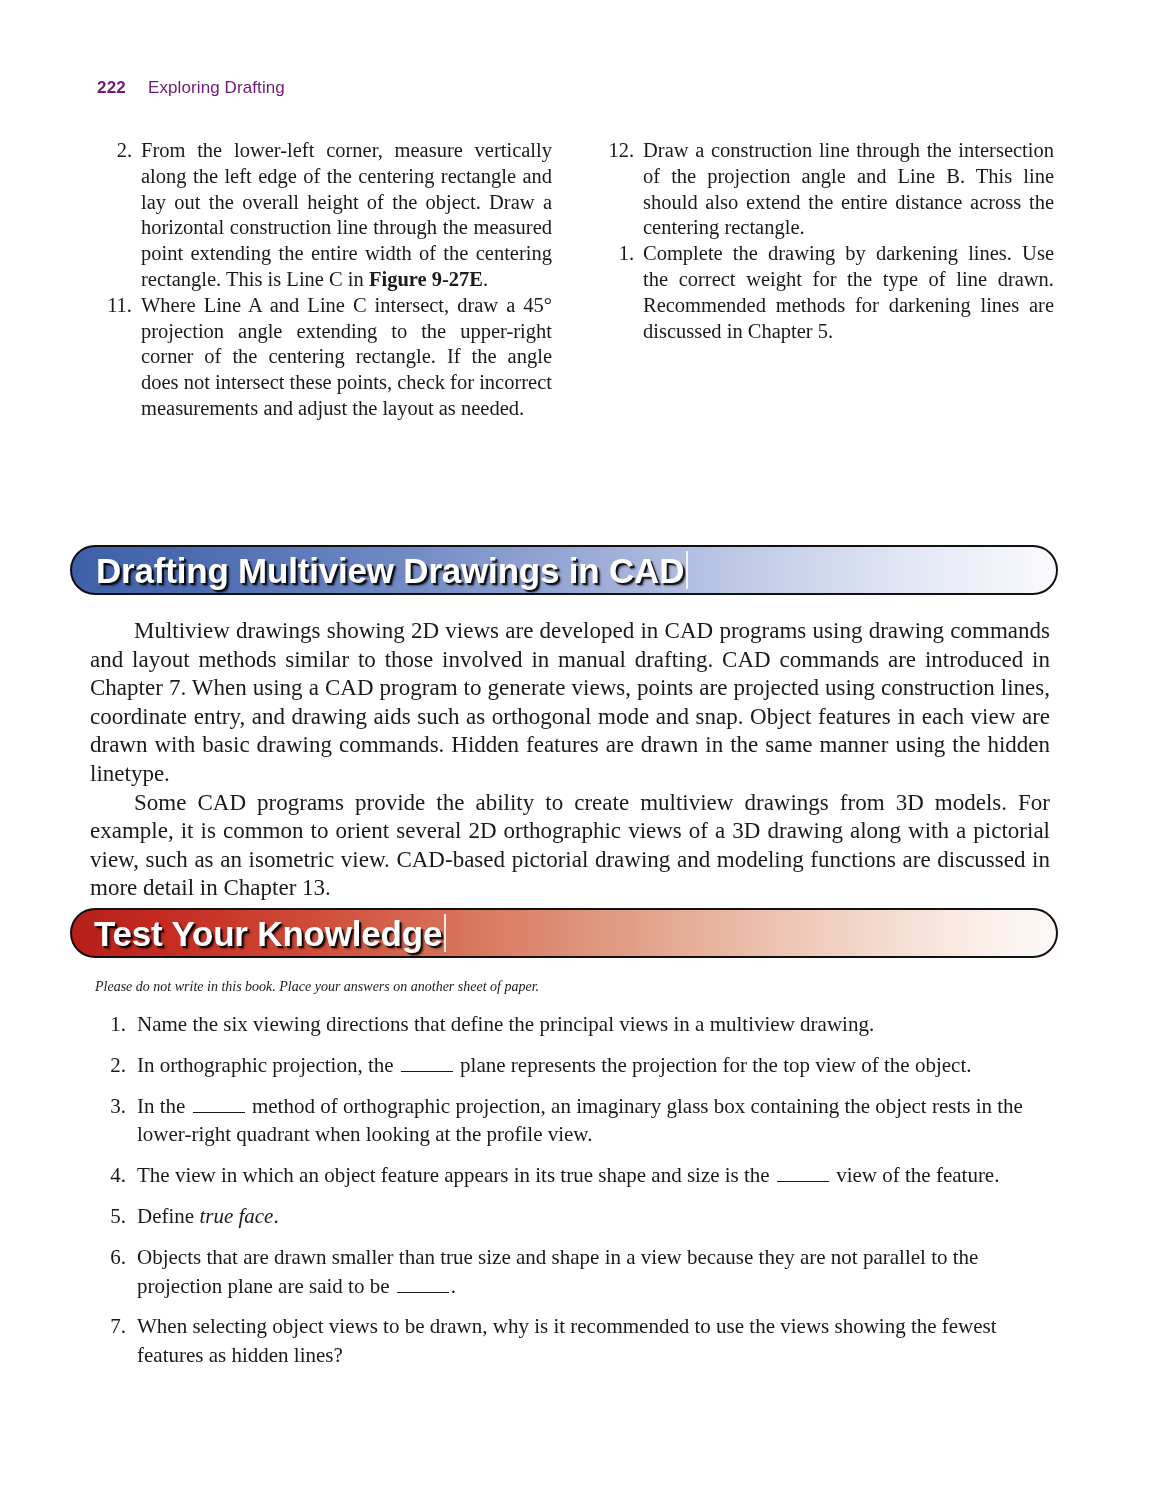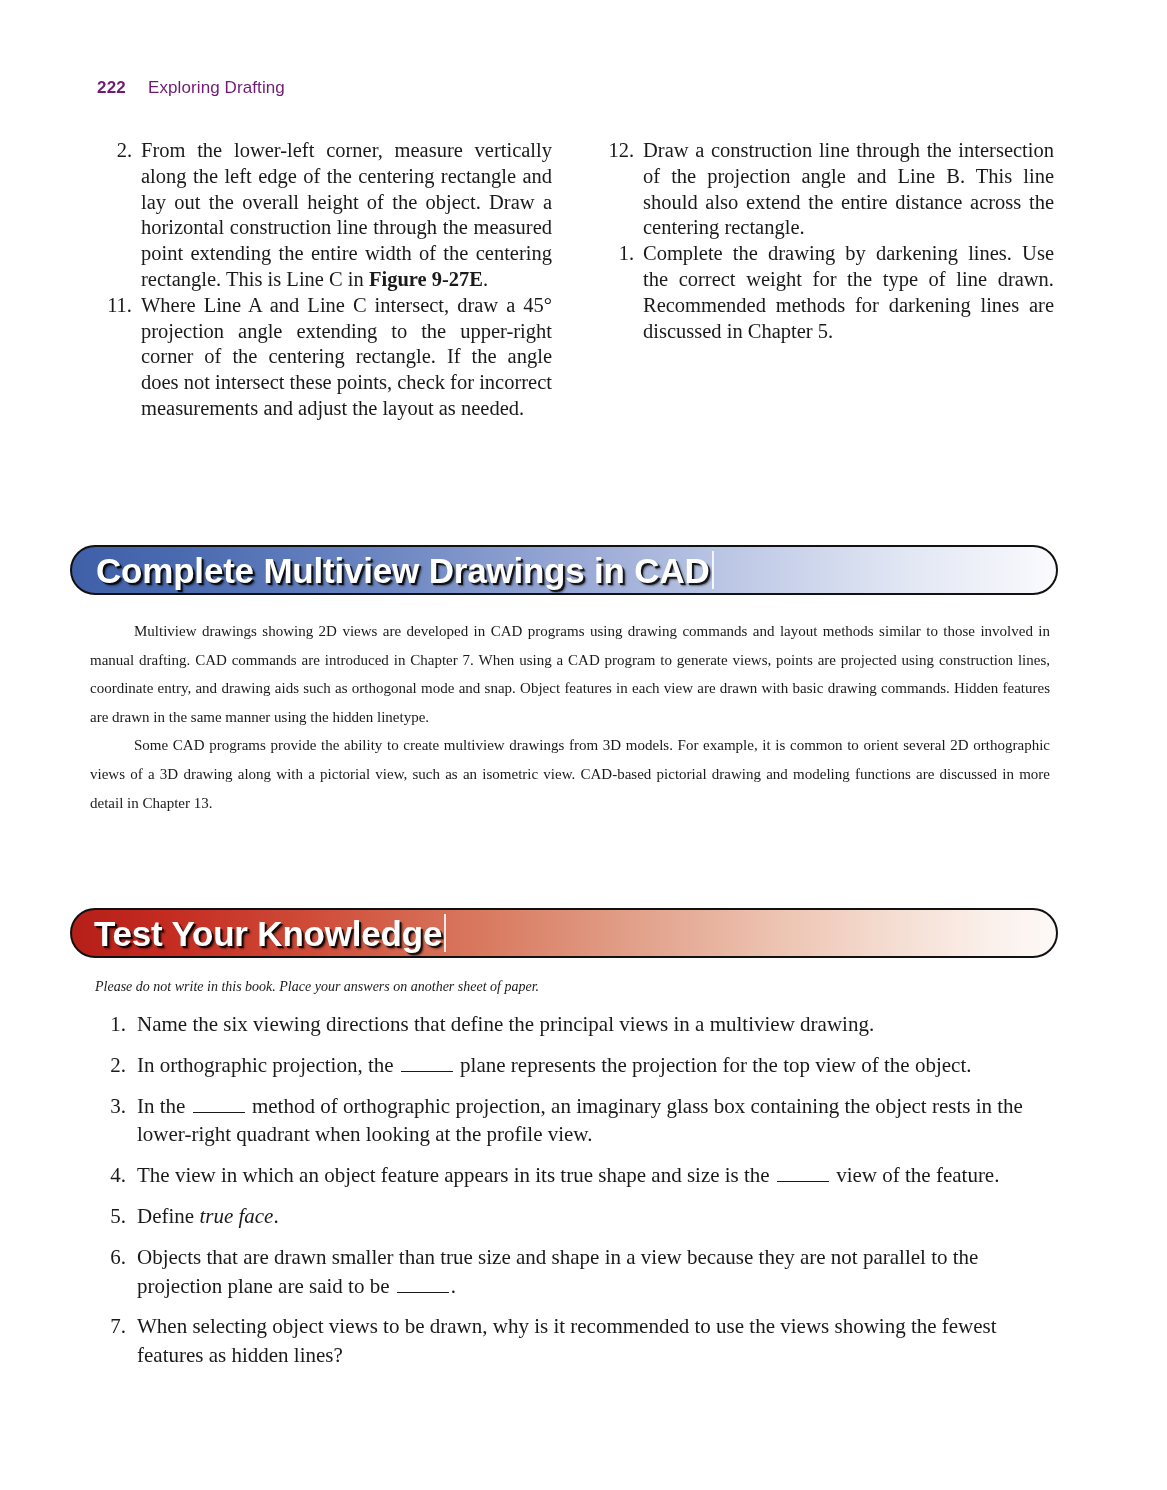--- a/index.html
+++ b/index.html
@@ -158,21 +158,21 @@
   #banner-test { left: 70px; top: 908px; width: 988px; }
 
   
   .body-block {
     position: absolute;
     left: 90px;
     width: 960px;
   }
   .body-block p {
     margin: 0;
-    font-size: 15px;
+    font-size: 23px;
     line-height: 28.6px;
     text-align: justify;
     font-stretch: semi-condensed;
     transform-origin: left top;
   }
   .body-block p .indent {
     display: inline-block;
     width: 44px;
   }
   #cad-paragraphs { top: 617px; }
@@ -258,21 +258,21 @@
           <span class="num">1.</span>
           <span class="txt last-line-natural">Complete the drawing by darkening lines. Use the correct weight for the type of line drawn. Recommended methods for darkening lines are discussed in Chapter 5.</span>
         </li>
       </ol>
     </div>
   </div>
 
   <div class="banner blue" id="banner-cad">
     <div class="pill"></div>
     <div class="band">
-      <span class="band-title">Complete Multiview Drawings in CAD</span>
+      <span class="band-title">Drafting Multiview Drawings in CAD</span>
       <span class="band-rule"></span>
     </div>
   </div>
 
   <div class="body-block" id="cad-paragraphs">
     <p><span class="indent"></span><span>Multiview drawings showing 2D views are developed in CAD programs using drawing commands and layout methods similar to those involved in manual drafting. CAD commands are introduced in Chapter 7. When using a CAD program to generate views, points are projected using construction lines, coordinate entry, and drawing aids such as orthogonal mode and snap. Object features in each view are drawn with basic drawing commands. Hidden features are drawn in the same manner using the hidden linetype.</span></p>
     <p><span class="indent"></span><span>Some CAD programs provide the ability to create multiview drawings from 3D models. For example, it is common to orient several 2D orthographic views of a 3D drawing along with a pictorial view, such as an isometric view. CAD-based pictorial drawing and modeling functions are discussed in more detail in Chapter 13.</span></p>
   </div>
 
   <div class="banner red" id="banner-test">

